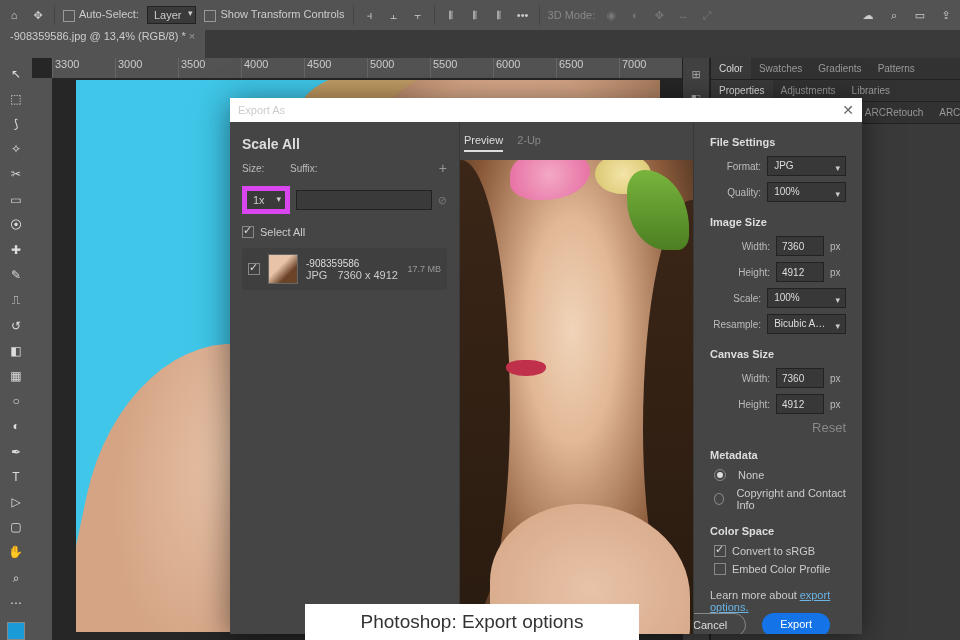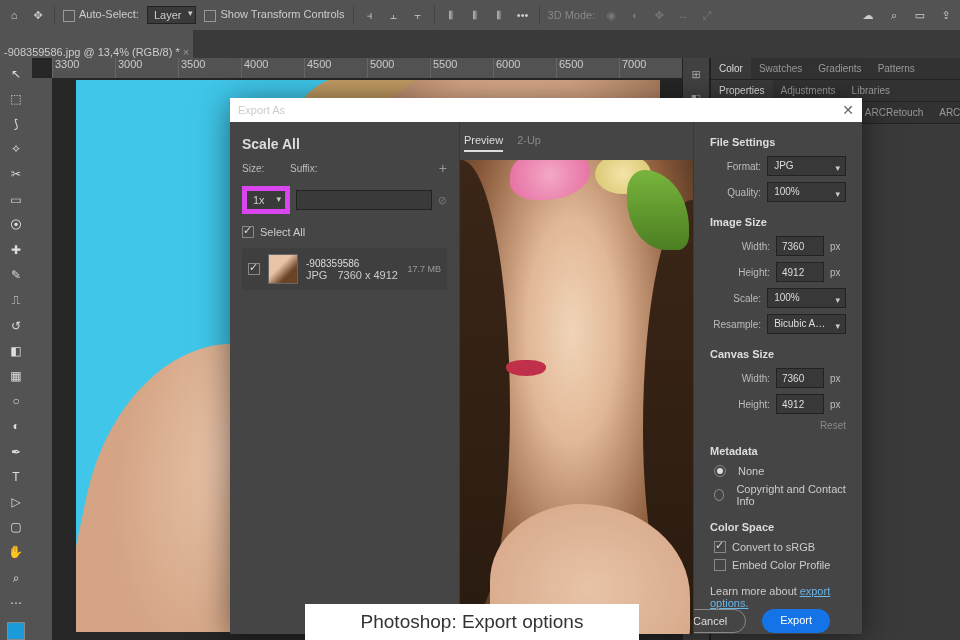--- a/index.html
+++ b/index.html
@@ -5,21 +5,21 @@
 *{box-sizing:border-box;margin:0;padding:0;font-family:"Segoe UI",Tahoma,sans-serif;font-size:11px;color:#ccc}
 body{background:#323232;width:960px;height:640px;overflow:hidden;position:relative}
 .topbar{height:30px;background:#535353;display:flex;align-items:center;padding:0 6px;gap:8px}
 .topbar .ico{width:16px;height:16px;display:flex;align-items:center;justify-content:center;color:#ccc}
 .chk{width:12px;height:12px;border:1px solid #999;display:inline-block;margin-right:4px;vertical-align:middle}
 .sel{background:#3a3a3a;border:1px solid #222;padding:2px 14px 2px 6px;position:relative}
 .sel::after{content:"▾";position:absolute;right:3px;top:1px;font-size:9px;color:#ccc}
 .vsep{width:1px;height:20px;background:#444}
 .righticons{margin-left:auto;display:flex;gap:10px}
 .doctab-row{height:28px;background:#3a3a3a;display:flex;align-items:center}
-.doctab{background:#535353;height:100%;display:flex;align-items:flex-end;padding:0 4px;color:#eee;font-size:11px}
+.doctab{background:#535353;height:100%;display:flex;align-items:flex-start;padding:0 10px;color:#eee;font-size:11px}
 .main{display:flex;height:582px}
 .toolcol{width:32px;background:#535353;display:flex;flex-direction:column;align-items:center;padding-top:6px;gap:6px}
 .toolcol .t{width:20px;height:20px;display:flex;align-items:center;justify-content:center;color:#ddd;font-size:12px}
 .toolcol .sw{width:18px;height:18px;border:1px solid #888;background:#1a9bd7;margin-top:4px}
 .canvaswrap{flex:1;background:#262626;position:relative;overflow:hidden}
 .ruler-h{position:absolute;top:0;left:20px;right:0;height:20px;background:#535353;display:flex;font-size:9px;color:#aaa}
 .ruler-h span{flex:1;border-left:1px solid #666;padding-left:2px}
 .ruler-v{position:absolute;top:20px;left:0;width:20px;bottom:0;background:#535353}
 .canvas{position:absolute;top:22px;left:44px;width:584px;height:552px;background:linear-gradient(180deg,#3fc6e8 0%,#3fc6e8 100%);overflow:hidden}
 .canvas .face{position:absolute;right:-130px;top:-30px;width:500px;height:640px;background:radial-gradient(ellipse at 45% 35%,#e8c3a8 0%,#d4a484 35%,#6b4327 70%,#3a2817 100%);border-radius:50% 40% 50% 60%}
@@ -70,21 +70,21 @@
 
 .col-settings{flex:1;padding:14px 16px 8px;overflow:auto}
 .sgrp{margin-bottom:14px}
 .sgrp .hd{color:#ddd;font-size:11px;margin-bottom:8px;font-weight:600}
 .frow{display:flex;align-items:center;margin-bottom:6px;gap:6px}
 .frow .fl{width:60px;text-align:right;color:#bbb;font-size:10px}
 .inp{background:#383838;border:1px solid #222;height:20px;padding:0 5px;flex:1;color:#ddd;font-size:10px;min-width:0}
 .dd{background:#383838;border:1px solid #222;height:20px;padding:0 18px 0 6px;width:88px;position:relative;color:#ddd;font-size:10px;line-height:18px;white-space:nowrap;overflow:hidden;text-overflow:ellipsis}
 .dd::after{content:"▾";position:absolute;right:5px;top:2px;font-size:9px;color:#ccc}
 .unit{width:16px;color:#bbb;font-size:10px}
-.reset{text-align:right;color:#888;font-size:10px;margin-top:4px;cursor:pointer}
+.reset{text-align:right;color:#888;font-size:13px;margin-top:4px;cursor:pointer}
 .radio{width:12px;height:12px;border:1px solid #888;border-radius:50%;display:inline-block;position:relative;margin-right:6px}
 .radio.on::after{content:"";width:6px;height:6px;background:#ddd;border-radius:50%;position:absolute;top:2px;left:2px}
 .learn{color:#bbb;font-size:10px;margin-top:6px}
 .learn a{color:#6ab4e6;text-decoration:underline}
 .dlg-foot{display:flex;justify-content:flex-end;gap:16px;padding:0 16px 12px}
 .btn{padding:5px 18px;border-radius:14px;font-size:11px;cursor:pointer}
 .btn.cancel{border:1px solid #888;color:#ddd}
 .btn.export{background:#1473e6;color:#fff}
 
 .caption{position:absolute;left:305px;bottom:0;width:334px;height:36px;background:#fff;color:#333;font-size:19px;display:flex;align-items:center;justify-content:center;font-family:"Segoe UI",sans-serif}

